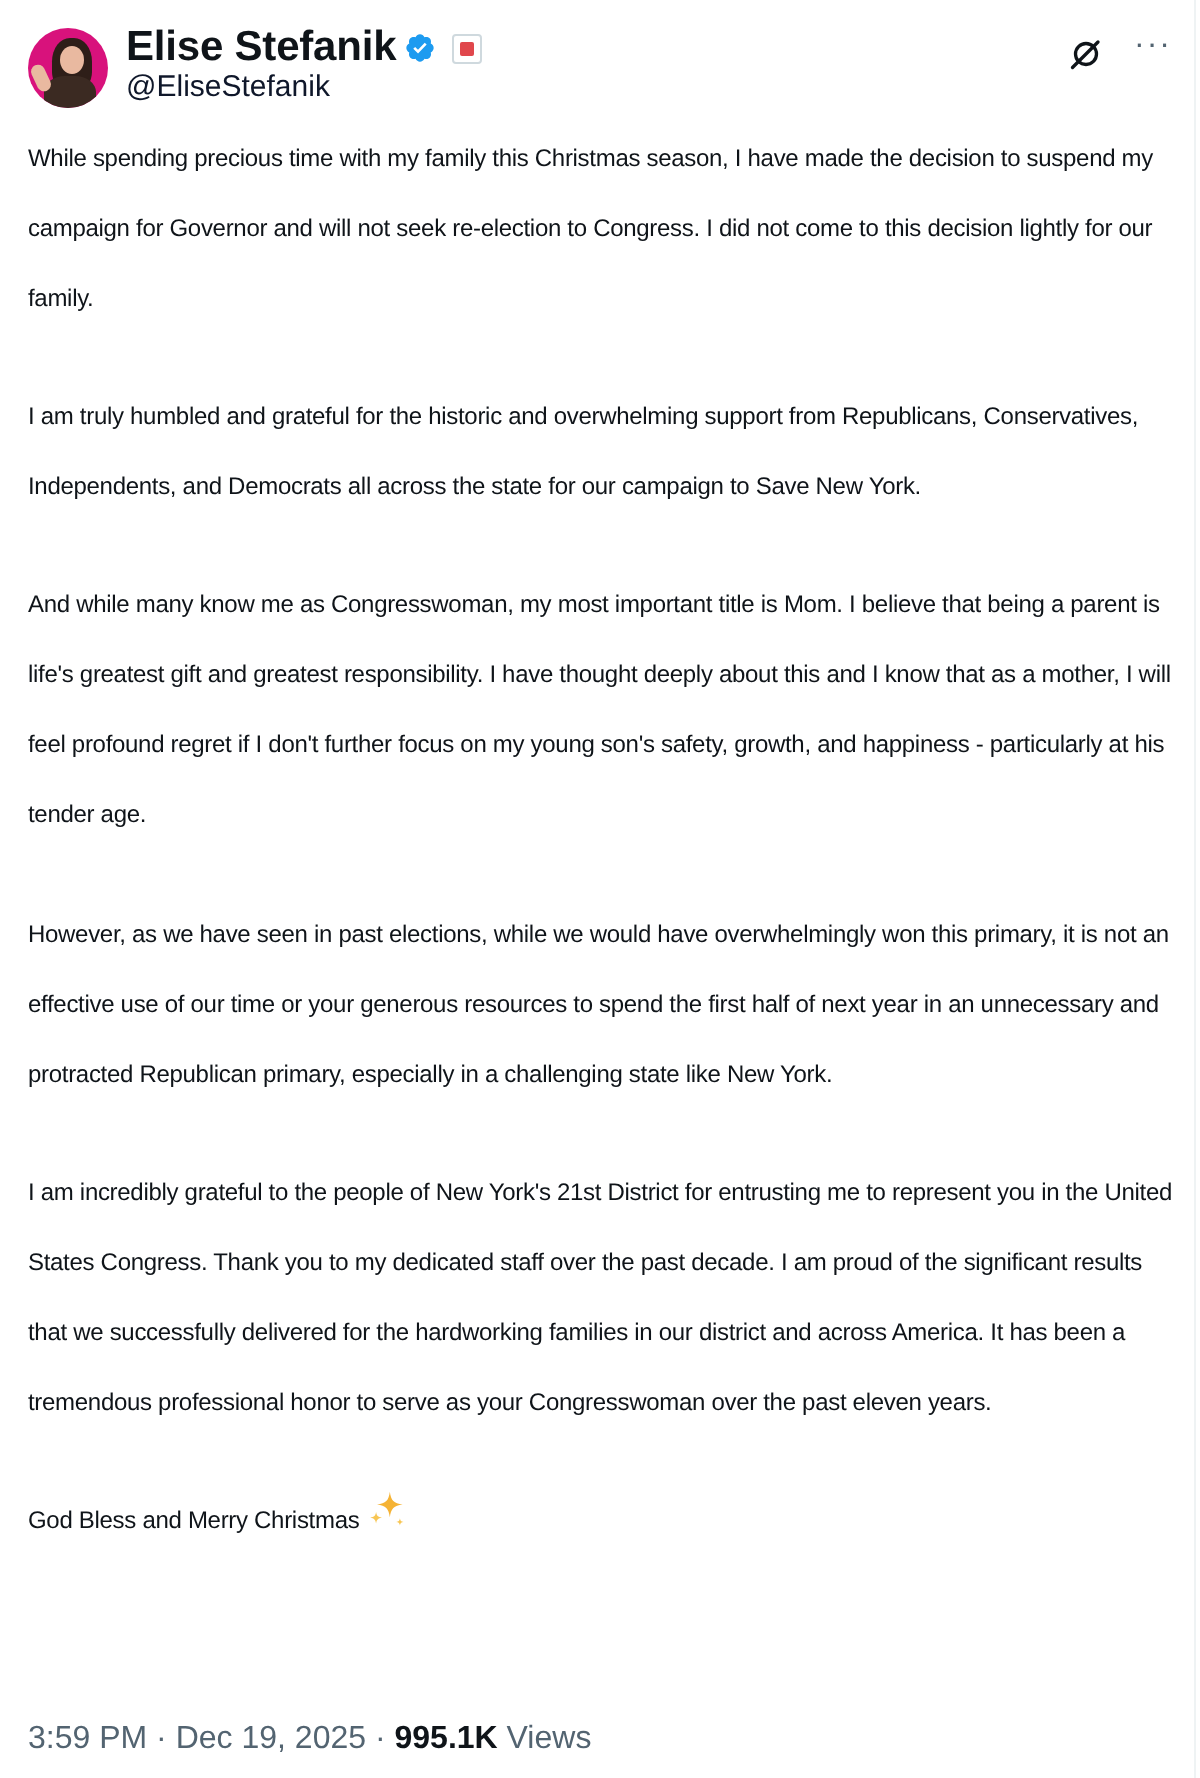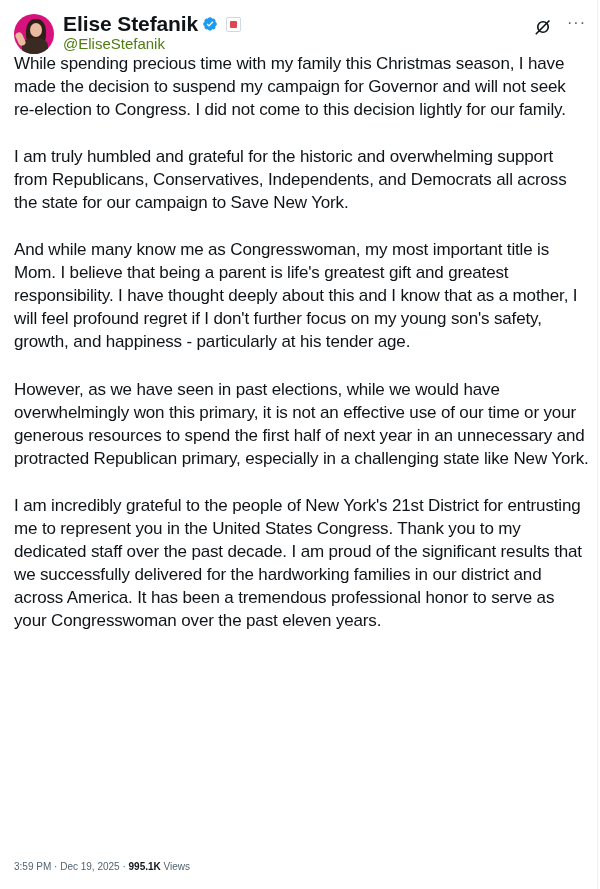--- a/index.html
+++ b/index.html
@@ -10,27 +10,27 @@
       background: radial-gradient(circle at 55% 45%, #5b3a2c 0 30%, #d8127c 31% 100%); }
     .avatar .face { position:absolute; left:16px; top:9px; width:12px; height:14px; border-radius:50%; background:#e9b9a0; }
     .avatar .hair { position:absolute; left:12px; top:5px; width:20px; height:26px; border-radius:45% 45% 35% 35%; background:#2e1e18; }
     .avatar .body { position:absolute; left:8px; top:24px; width:26px; height:20px; border-radius:40% 40% 0 0; background:#3b2a22; }
     .avatar .arm { position:absolute; left:3px; top:18px; width:7px; height:14px; border-radius:4px; background:#e9b9a0; transform:rotate(-25deg); }
     .name-row { position:absolute; left:49px; top:0px; display:flex; align-items:center; gap:4px; height:20px; }
     .display-name { font-weight:700; font-size:21px; letter-spacing:-0.1px; }
     .verified { width:16px; height:16px; display:inline-block; }
     .affil { width:13px; height:13px; border:1px solid #cfd9de; border-radius:2px; display:inline-flex; align-items:center; justify-content:center; margin-left:4px; background:#fff; }
     .affil span { width:7px; height:7px; background:#e0474c; display:block; border-radius:1px; }
-    .handle { position:absolute; left:49px; top:21px; font-size:15px; color:#4d7c0f; }
+    .handle { position:absolute; left:49px; top:21px; font-size:15px; color:#0f172a; }
     .grok-icon { position:absolute; right:34px; top:4px; width:18px; height:18px; }
     .more-icon { position:absolute; right:0px; top:0px; font-size:16px; color:#536471; letter-spacing:1px; line-height:18px; }
-    .tweet-body { position:absolute; left:14px; top:52px; width:575px; font-size:17px; line-height:23px; letter-spacing:-0.15px; }
+    .tweet-body { position:absolute; left:14px; top:62px; width:575px; font-size:12px; line-height:35px; letter-spacing:-0.15px; }
     .para { margin:0 0 24.2px 0; white-space:normal; }
     .sparkle { display:inline-block; vertical-align:-2px; margin-left:3px; }
-    .meta { position:absolute; left:14px; top:861px; font-size:10px; color:#536471; }
+    .meta { position:absolute; left:14px; top:861px; font-size:16px; color:#536471; }
     .meta .views-count { color:#0f1419; font-weight:700; }
   </style>
 </head>
 <body>
 
 <div class="right-border"></div>
 
 <div class="header">
   <div class="avatar">
     <div class="hair"></div>
@@ -57,20 +57,25 @@
   </svg>
   <div class="more-icon">···</div>
 </div>
 
 <div class="tweet-body">
   <p class="para">While spending precious time with my family this Christmas season, I have made the decision to suspend my campaign for Governor and will not seek re-election to Congress. I did not come to this decision lightly for our family.</p>
   <p class="para">I am truly humbled and grateful for the historic and overwhelming support from Republicans, Conservatives, Independents, and Democrats all across the state for our campaign to Save New York.</p>
   <p class="para">And while many know me as Congresswoman, my most important title is Mom. I believe that being a parent is life's greatest gift and greatest responsibility. I have thought deeply about this and I know that as a mother, I will feel profound regret if I don't further focus on my young son's safety, growth, and happiness - particularly at his tender age.</p>
   <p class="para">However, as we have seen in past elections, while we would have overwhelmingly won this primary, it is not an effective use of our time or your generous resources to spend the first half of next year in an unnecessary and protracted Republican primary, especially in a challenging state like New York.</p>
   <p class="para">I am incredibly grateful to the people of New York's 21st District for entrusting me to represent you in the United States Congress. Thank you to my dedicated staff over the past decade. I am proud of the significant results that we successfully delivered for the hardworking families in our district and across America. It has been a tremendous professional honor to serve as your Congresswoman over the past eleven years.</p>
+  <p class="para"><span>God Bless and Merry Christmas</span><svg class="sparkle" width="22" height="22" viewBox="0 0 24 24">
+      <path fill="#f5b335" d="M13 2c.6 4.8 2.2 6.4 7 7-4.8.6-6.4 2.2-7 7-.6-4.8-2.2-6.4-7-7 4.8-.6 6.4-2.2 7-7z"></path>
+      <path fill="#f7c654" d="M5.5 13c.3 2.2 1 2.9 3.2 3.2-2.2.3-2.9 1-3.2 3.2-.3-2.2-1-2.9-3.2-3.2 2.2-.3 2.9-1 3.2-3.2z"></path>
+      <path fill="#f7c654" d="M18.5 16.5c.2 1.4.6 1.8 2 2-1.4.2-1.8.6-2 2-.2-1.4-.6-1.8-2-2 1.4-.2 1.8-.6 2-2z"></path>
+    </svg></p>
 </div>
 
 <div class="meta">
   <span>3:59 PM</span>
   <span>·</span>
   <span>Dec 19, 2025</span>
   <span>·</span>
   <span class="views-count">995.1K</span>
   <span>Views</span>
 </div>

